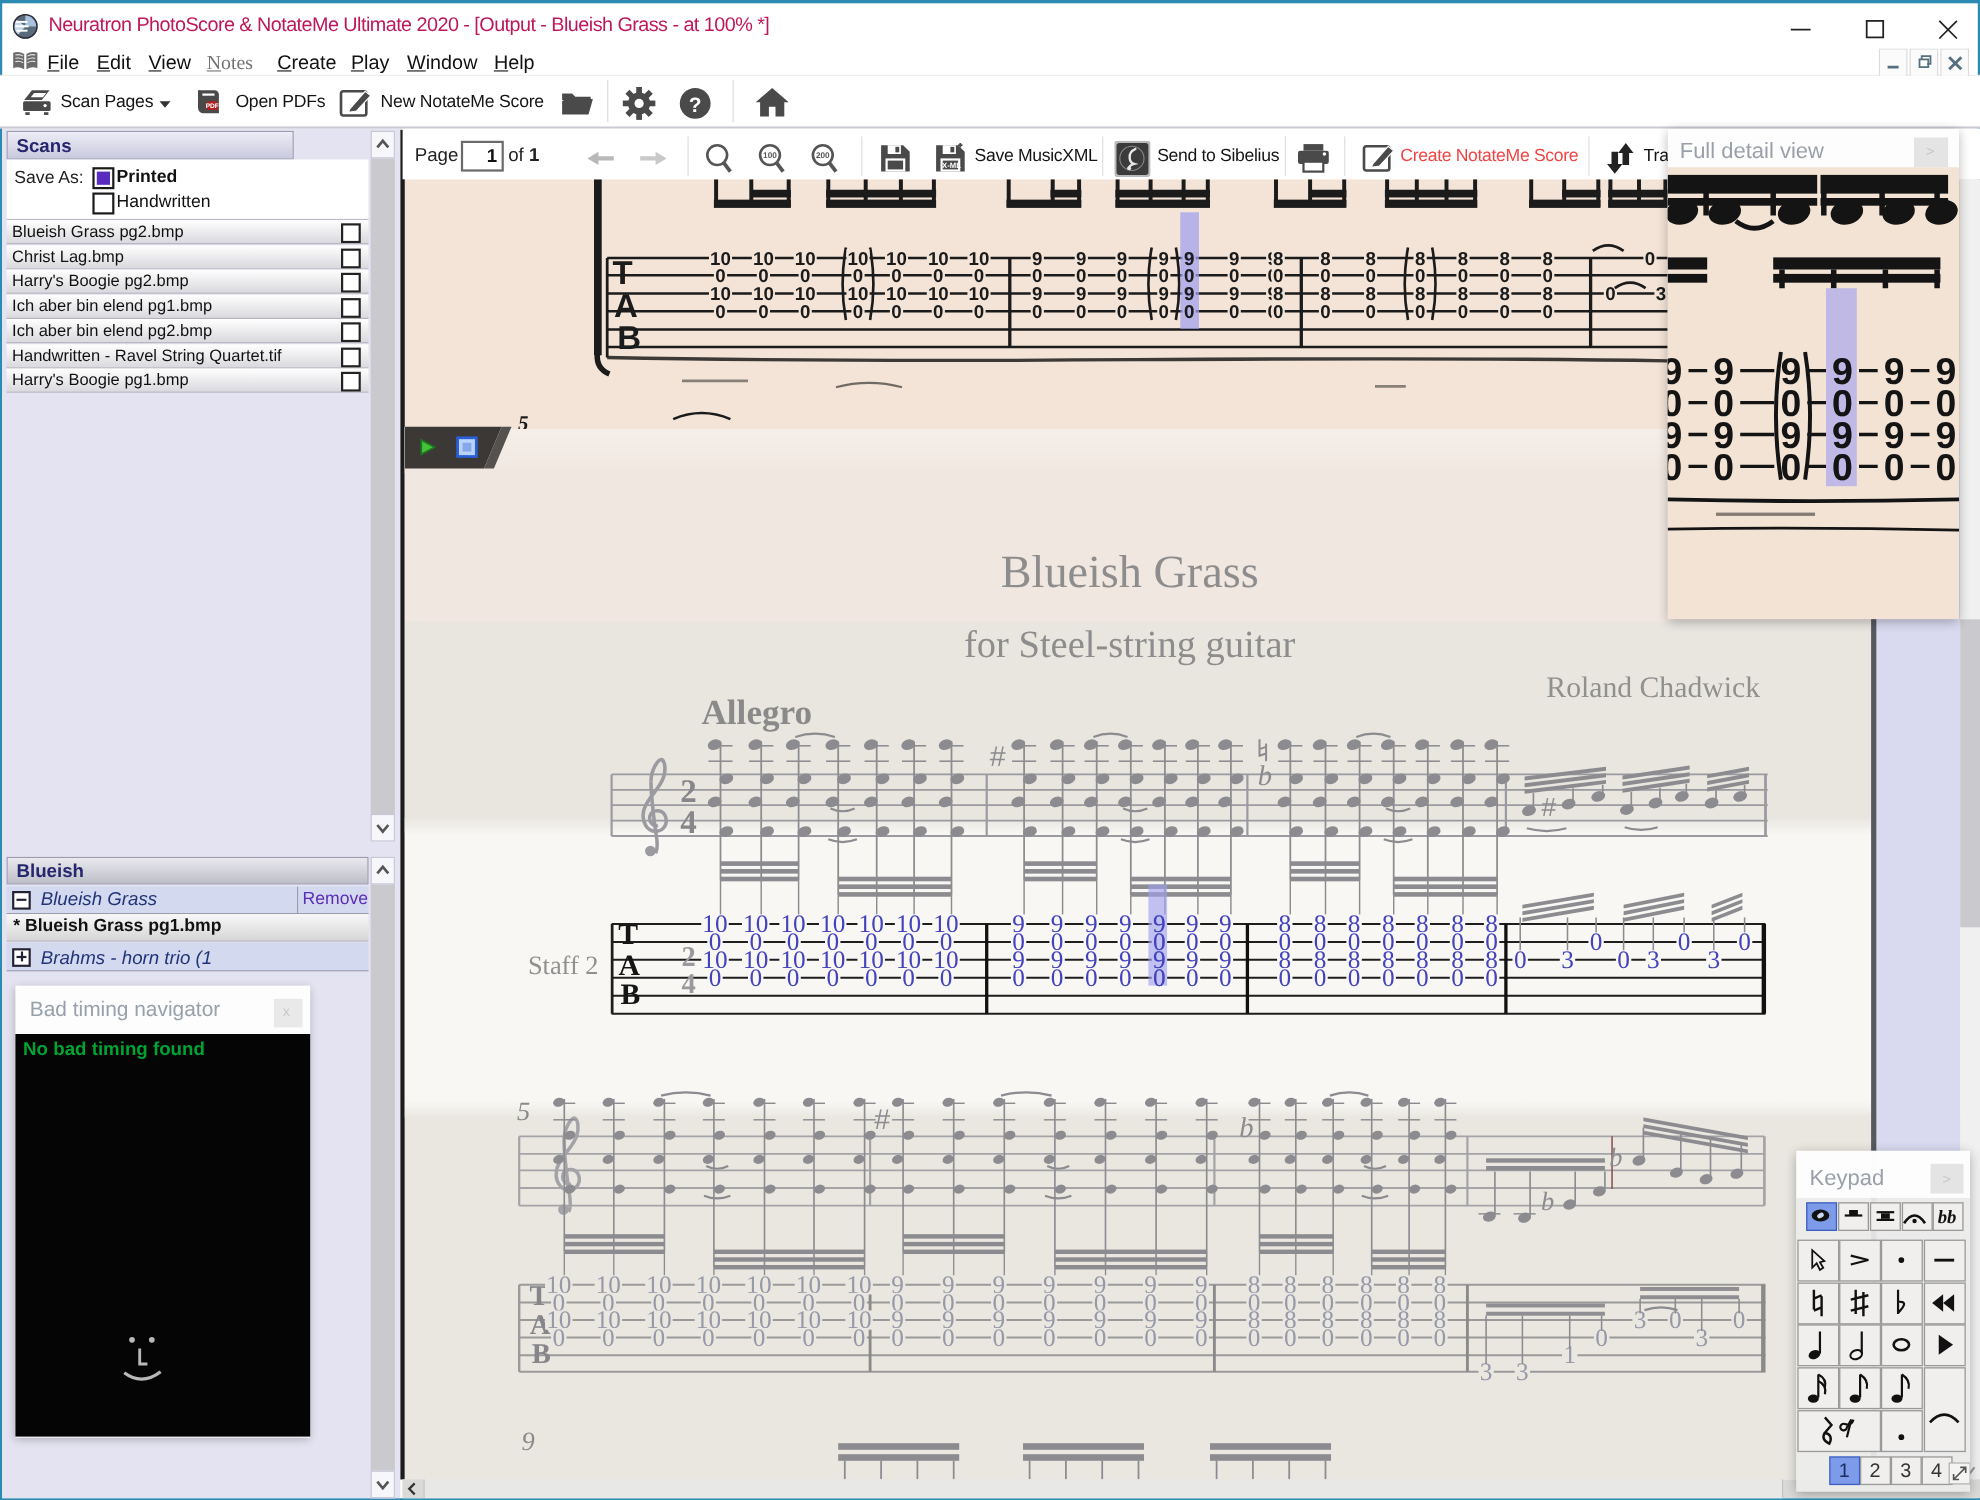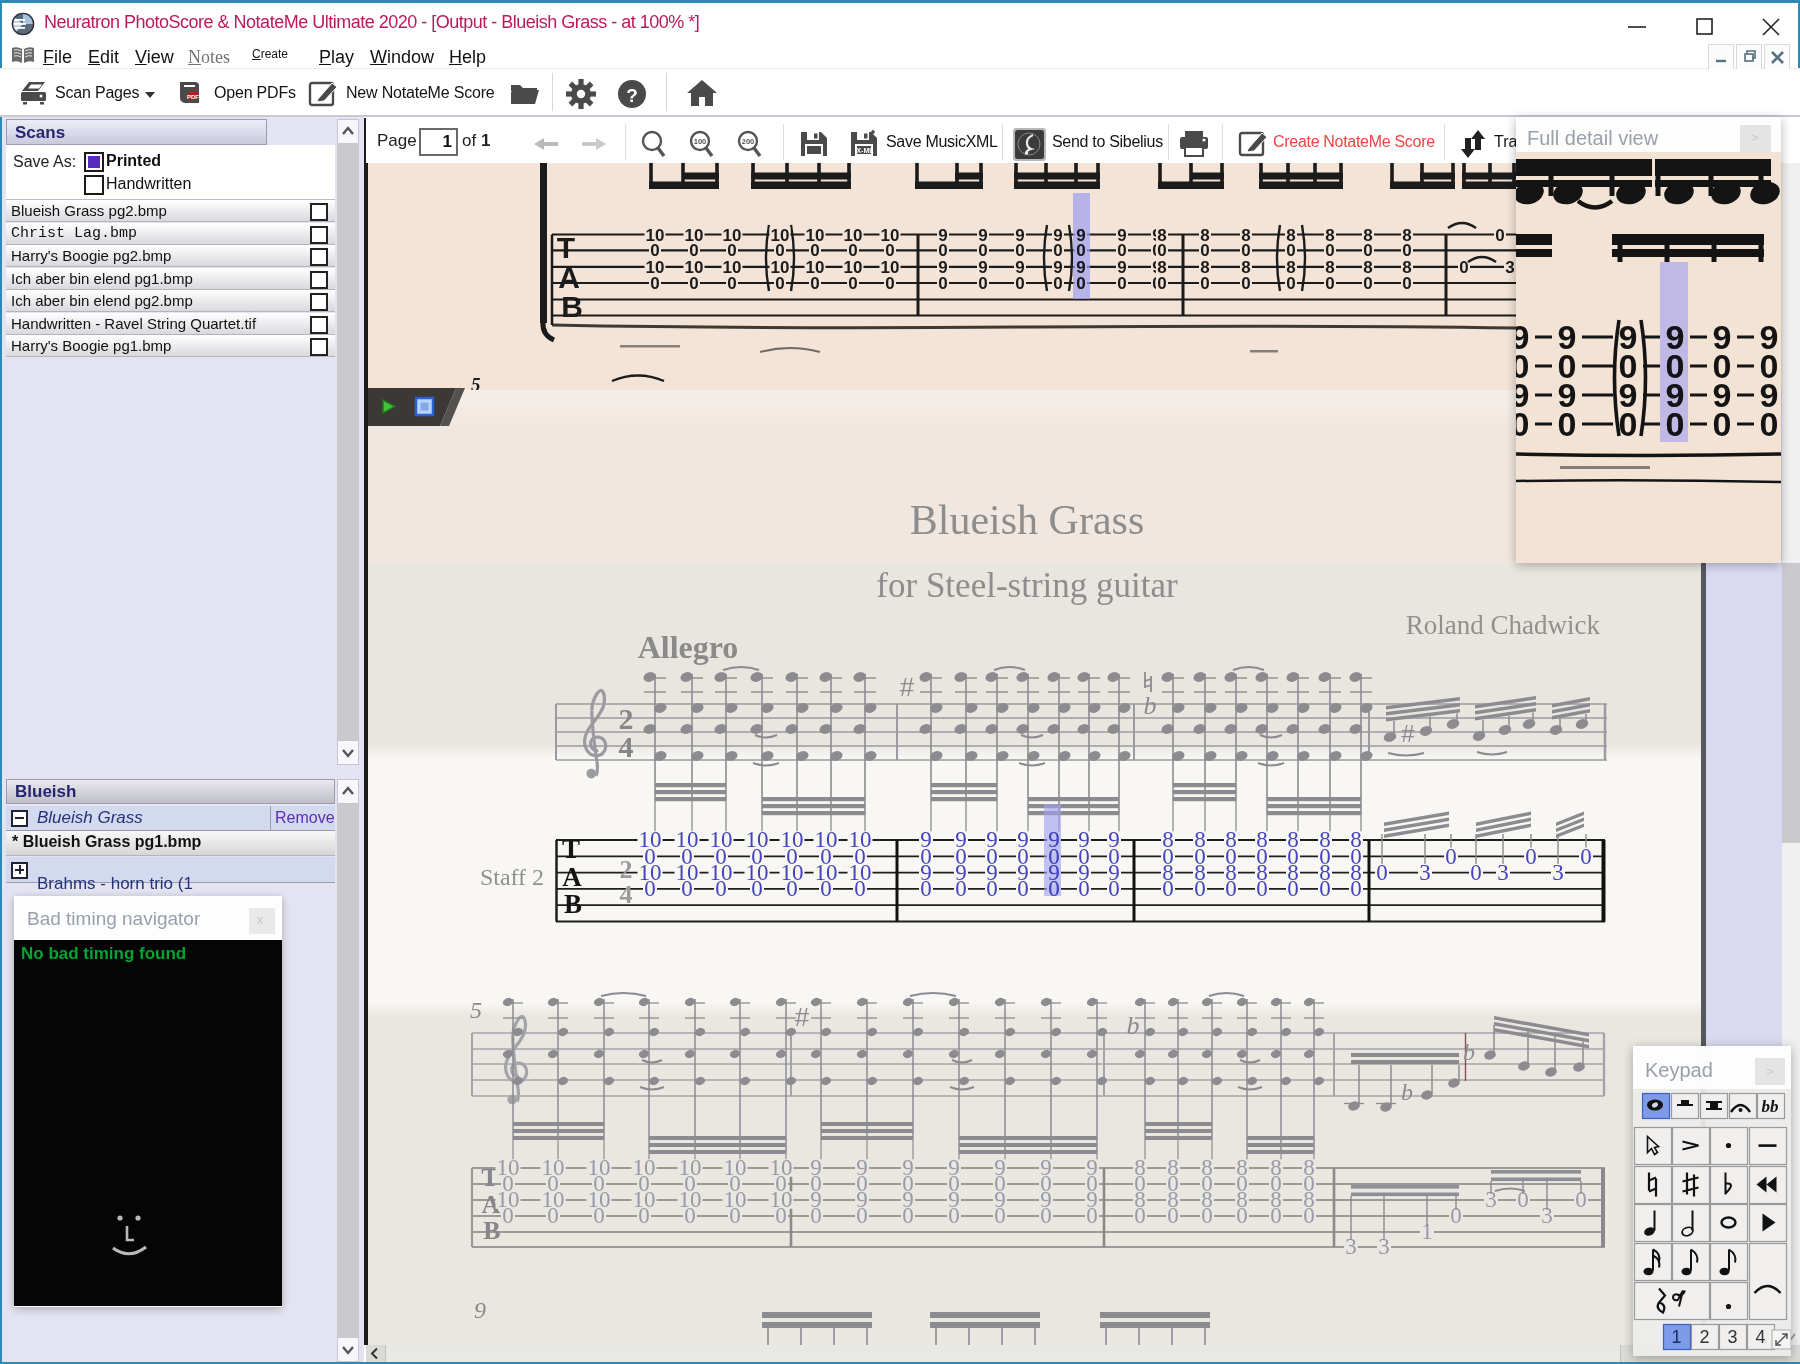--- a/index.html
+++ b/index.html
@@ -32,21 +32,21 @@
 <svg class="abs" style="left:10px;top:45px" width="26" height="22" viewBox="0 0 26 22">
 <path d="M2 3 Q7 1 12 4 L12 18 Q7 15 2 17 Z" fill="#6a6a6a"></path>
 <path d="M24 3 Q19 1 14 4 L14 18 Q19 15 24 17 Z" fill="#6a6a6a"></path>
 <path d="M4 5 Q8 4 11 6 M4 8 Q8 7 11 9 M4 11 Q8 10 11 12" stroke="#e8e8e8" stroke-width="1" fill="none"></path>
 <path d="M22 5 Q18 4 15 6 M22 8 Q18 7 15 9 M22 11 Q18 10 15 12" stroke="#e8e8e8" stroke-width="1" fill="none"></path>
 </svg>
 <div style="position:absolute;left:43px;top:47px;font-size:18px;color:#111;"><span style="text-decoration:underline">F</span>ile</div>
 <div style="position:absolute;left:88px;top:47px;font-size:18px;color:#111;"><span style="text-decoration:underline">E</span>dit</div>
 <div style="position:absolute;left:135px;top:47px;font-size:18px;color:#111;"><span style="text-decoration:underline">V</span>iew</div>
 <div style="position:absolute;left:188px;top:47px;font-size:18px;color:#737373;font-family:Liberation Serif, serif;"><span style="text-decoration:underline">N</span>otes</div>
-<div style="position:absolute;left:252px;top:47px;font-size:12px;color:#111;"><span style="text-decoration:underline">C</span>reate</div>
+<div style="position:absolute;left:252px;top:47px;font-size:18px;color:#111;"><span style="text-decoration:underline">C</span>reate</div>
 <div style="position:absolute;left:319px;top:47px;font-size:18px;color:#111;"><span style="text-decoration:underline">P</span>lay</div>
 <div style="position:absolute;left:370px;top:47px;font-size:18px;color:#111;"><span style="text-decoration:underline">W</span>indow</div>
 <div style="position:absolute;left:449px;top:47px;font-size:18px;color:#111;"><span style="text-decoration:underline">H</span>elp</div>
 <div style="position:absolute;left:0px;top:68px;width:1800px;height:1px;background:#ececec;"></div>
 <svg class="abs" style="left:1708px;top:44px" width="86" height="26" viewBox="0 0 86 26">
 <rect x="0.5" y="0.5" width="25" height="25" fill="#fbfbfb" stroke="#d9d9d9"></rect>
 <rect x="28.5" y="0.5" width="25" height="25" fill="#fbfbfb" stroke="#d9d9d9"></rect>
 <rect x="56.5" y="0.5" width="25" height="25" fill="#fbfbfb" stroke="#d9d9d9"></rect>
 <line x1="8" y1="17" x2="18" y2="17" stroke="#56707f" stroke-width="2.4"></line>
 <rect x="37" y="10" width="8" height="7" fill="none" stroke="#56707f" stroke-width="1.6"></rect>
@@ -113,21 +113,21 @@
 <div style="position:absolute;left:13px;top:153px;font-size:16px;color:#222;">Save As:</div>
 <div style="position:absolute;left:84px;top:152px;width:16px;height:16px;background:#fff;border:2px solid #1a1a1a;"></div>
 <div style="position:absolute;left:88px;top:156px;width:12px;height:12px;background:#5a2bbf;"></div>
 <div style="position:absolute;left:106px;top:152px;font-size:16px;font-weight:bold;color:#111;">Printed</div>
 <div style="position:absolute;left:84px;top:175px;width:16px;height:16px;background:#fff;border:2px solid #1a1a1a;"></div>
 <div style="position:absolute;left:106px;top:175px;font-size:16px;color:#111;">Handwritten</div>
 <div style="position:absolute;left:6px;top:200px;width:329px;height:22px;background:linear-gradient(#ffffff,#d9d9de);border-bottom:1px solid #b4b4bc;box-sizing:border-box;">
     <span style="position:absolute;left:5px;top:2px;font-size:15px;color:#111;white-space:nowrap;">Blueish Grass pg2.bmp</span>
     <div style="position:absolute;right:7px;top:3px;width:14px;height:14px;background:#fff;border:2px solid #222;"></div>
   </div>
-<div style="position:absolute;left:6px;top:222.5px;width:329px;height:22px;background:linear-gradient(#ffffff,#d9d9de);border-bottom:1px solid #b4b4bc;box-sizing:border-box;font-family:Liberation Mono, monospace;">
+<div style="position:absolute;left:6px;top:222.5px;width:329px;height:22px;background:linear-gradient(#ffffff,#d9d9de);border-bottom:1px solid #b4b4bc;box-sizing:border-box;">
     <span style="position:absolute;left:5px;top:2px;font-size:15px;color:#111;white-space:nowrap;">Christ Lag.bmp</span>
     <div style="position:absolute;right:7px;top:3px;width:14px;height:14px;background:#fff;border:2px solid #222;"></div>
   </div>
 <div style="position:absolute;left:6px;top:245.0px;width:329px;height:22px;background:linear-gradient(#ffffff,#d9d9de);border-bottom:1px solid #b4b4bc;box-sizing:border-box;">
     <span style="position:absolute;left:5px;top:2px;font-size:15px;color:#111;white-space:nowrap;">Harry's Boogie pg2.bmp</span>
     <div style="position:absolute;right:7px;top:3px;width:14px;height:14px;background:#fff;border:2px solid #222;"></div>
   </div>
 <div style="position:absolute;left:6px;top:267.5px;width:329px;height:22px;background:linear-gradient(#ffffff,#d9d9de);border-bottom:1px solid #b4b4bc;box-sizing:border-box;">
     <span style="position:absolute;left:5px;top:2px;font-size:15px;color:#111;white-space:nowrap;">Ich aber bin elend pg1.bmp</span>
     <div style="position:absolute;right:7px;top:3px;width:14px;height:14px;background:#fff;border:2px solid #222;"></div>
@@ -167,21 +167,21 @@
     <span style="position:absolute;left:269px;top:3px;font-size:16px;color:#5b2db8;">Remove</span>
   </div>
 <div style="position:absolute;left:6px;top:831px;width:329px;height:24px;background:linear-gradient(#f8f8f8,#d6d6d6);border-bottom:1px solid #b4b4bc;">
     <span style="position:absolute;left:6px;top:2px;font-size:16px;font-weight:bold;color:#111;">* Blueish Grass pg1.bmp</span>
   </div>
 <div style="position:absolute;left:6px;top:857px;width:329px;height:25px;background:#d3d9ef;border-bottom:1px solid #9c9cac;">
     <div style="position:absolute;left:5px;top:5px;width:13px;height:13px;border:2px solid #223;background:#fff;">
       <div style="position:absolute;left:2px;top:4.5px;width:9px;height:2px;background:#223;"></div>
       <div style="position:absolute;left:5.5px;top:1px;width:2px;height:9px;background:#223;"></div>
     </div>
-    <span style="position:absolute;left:31px;top:17px;font-size:17px;color:#223377;">Brahms - horn trio (1</span>
+    <span style="position:absolute;left:31px;top:4px;font-size:17px;font-style:italic;color:#223377;">Brahms - horn trio (1</span>
   </div>
 <div style="position:absolute;left:337px;top:779px;width:22px;height:583px;background:#c9c9ce;"></div>
 <div style="position:absolute;left:337px;top:779px;width:22px;height:25px;background:#f6f6fb;border:1px solid #c6c6d6;box-sizing:border-box;">
     <svg width="20" height="23">
       <path d="M5 14 L10 8 L15 14" stroke="#555" stroke-width="2.4" fill="none"></path>
     </svg>
   </div>
 <div style="position:absolute;left:337px;top:1337px;width:22px;height:25px;background:#f6f6fb;border:1px solid #c6c6d6;box-sizing:border-box;">
     <svg width="20" height="23">
       <path d="M5 9 L10 15 L15 9" stroke="#555" stroke-width="2.4" fill="none"></path>

